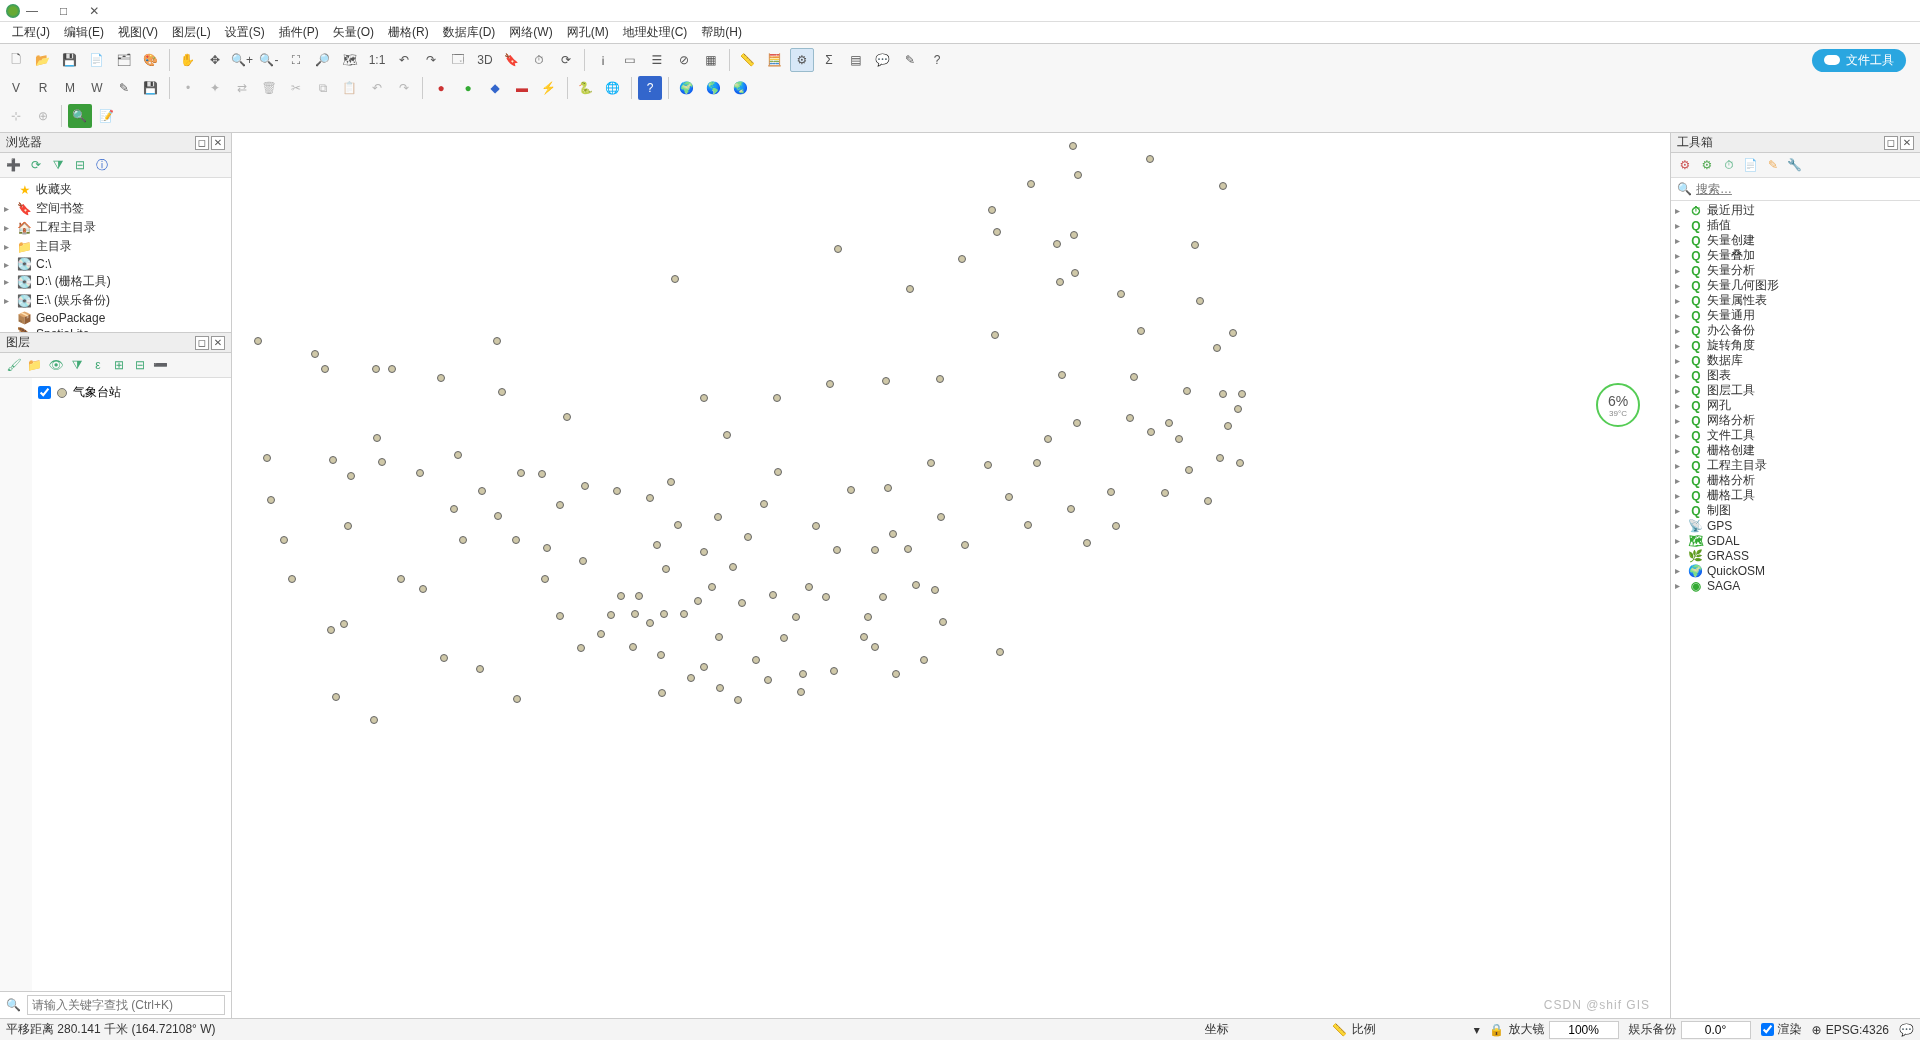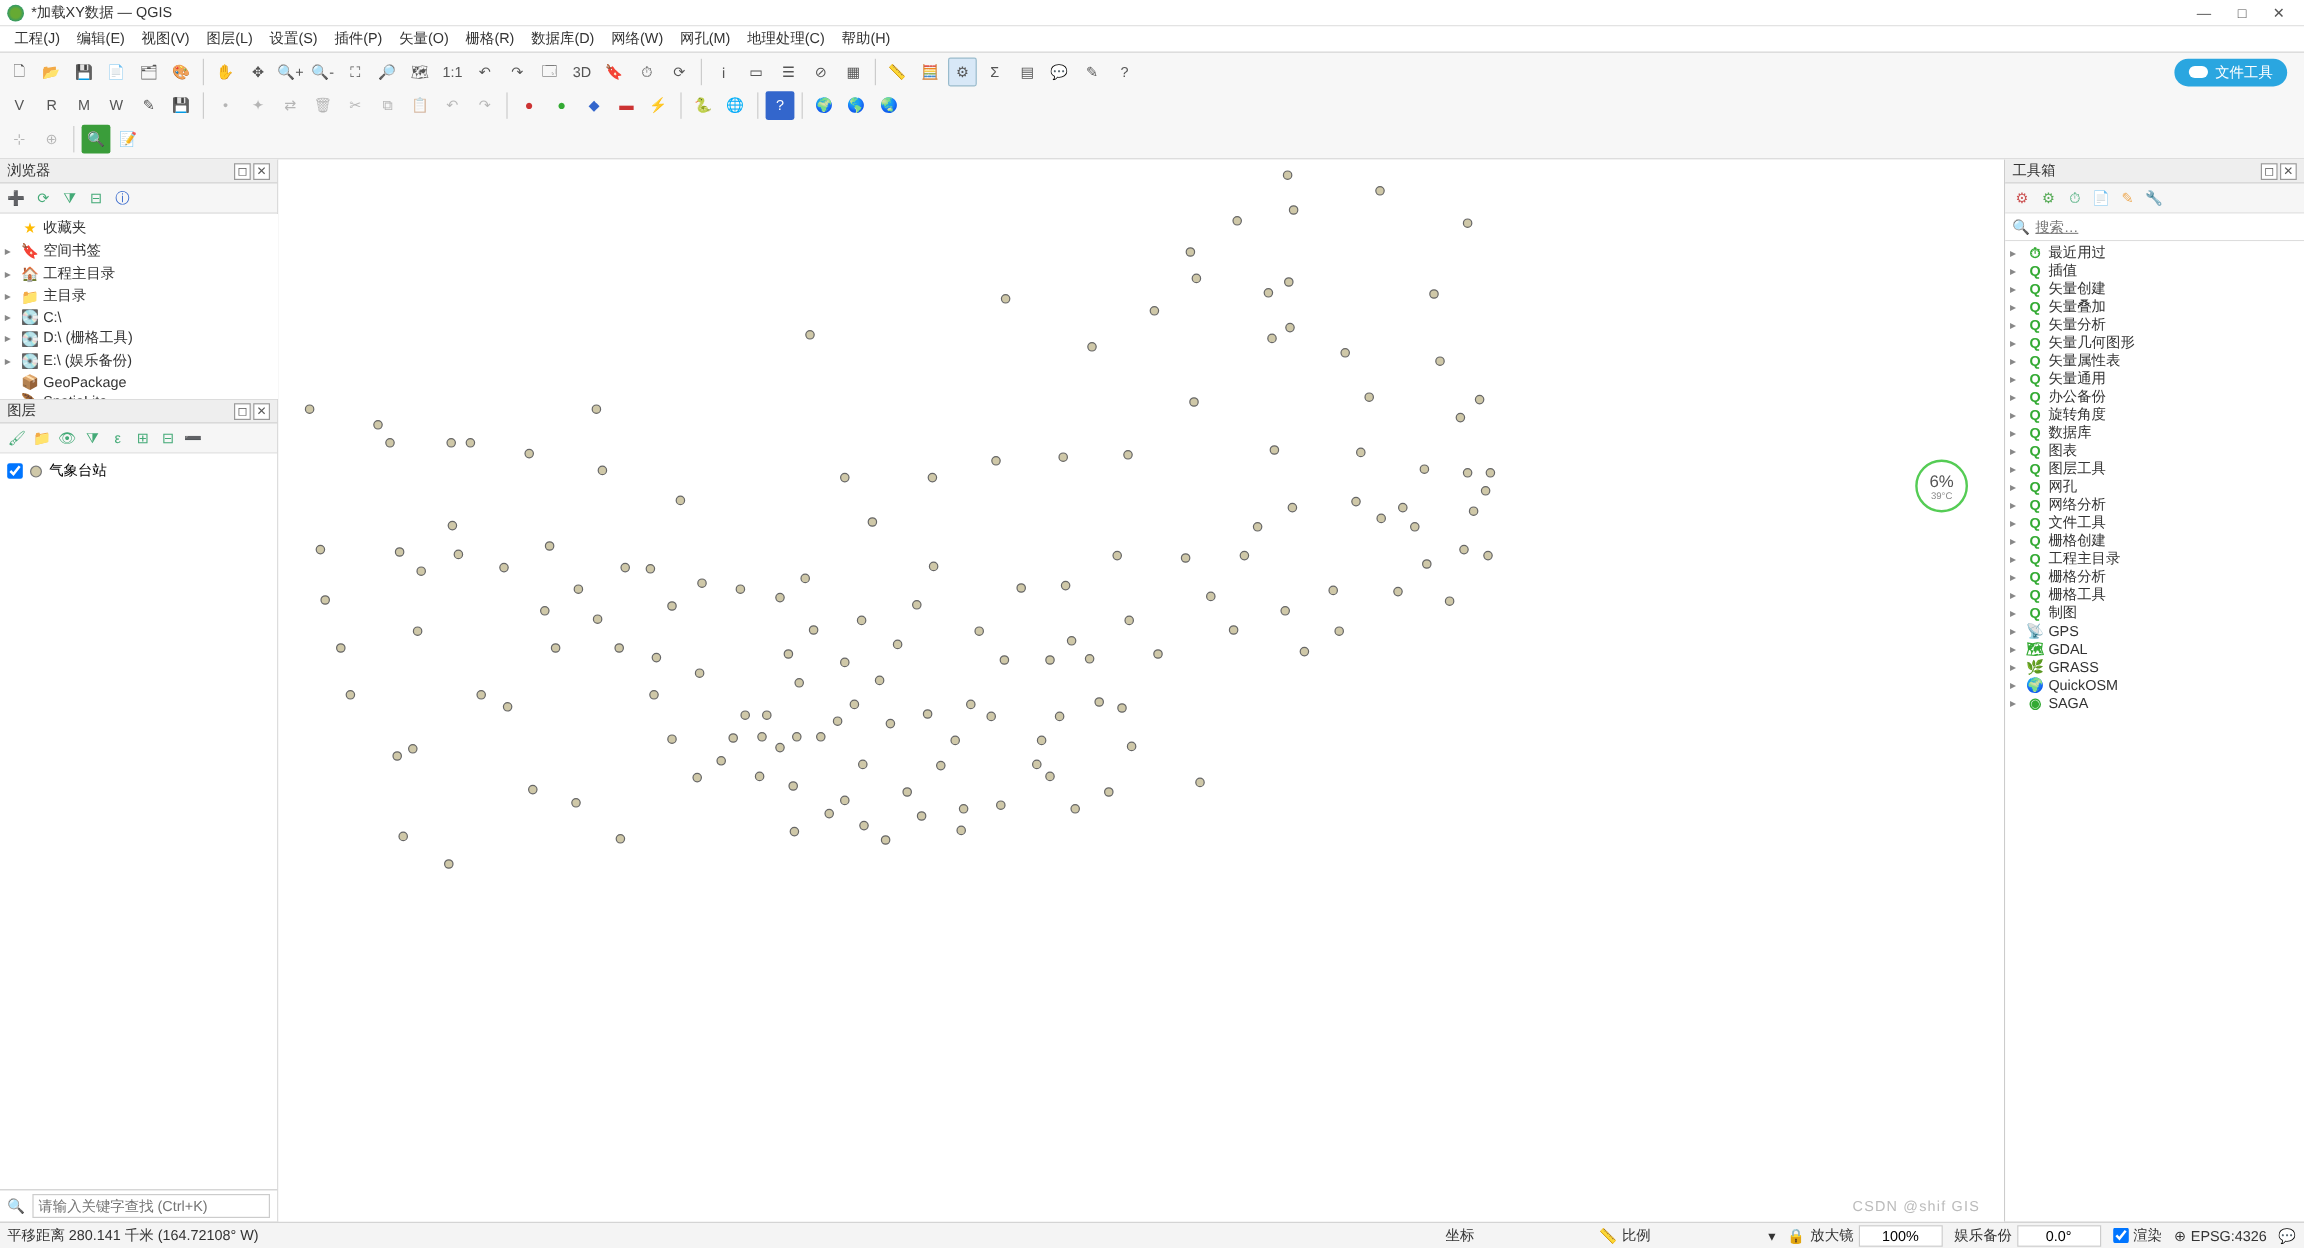--- a/index.html
+++ b/index.html
@@ -28,21 +28,21 @@
 .browser-tree::-webkit-scrollbar{width:16px;}
 .browser-tree::-webkit-scrollbar-thumb{background:#ccc;}
 .tree-row { display:flex; align-items:center; padding:1px 4px; gap:4px; color:#333;}
 .tri { width:10px; color:#888; font-size:10px;}
 .ticon { width:14px; height:14px; display:inline-flex; align-items:center; justify-content:center;}
 .star{color:#fb0;}
 .folder{color:#6a6;}
 .drive{color:#888;}
 .layers-panel { flex:1; display:flex; flex-direction:column; min-height:0;}
 .layers-tools { display:flex; align-items:center; gap:5px; padding:4px 6px; border-bottom:1px solid #ddd; background:#f6f6f6;}
-.layers-body { flex:1; background:#fff; padding:4px;}
+.layers-body { flex:1; background:#fff; padding:4px;margin-left:32px;}
 .layer-row { display:flex; align-items:center; gap:6px; padding:2px 2px;}
 .layer-row input{margin:0;}
 .sym { width:10px; height:10px; border-radius:50%; background:#cfc8a8; border:1px solid #777;}
 .search-row { border-top:1px solid #ccc; padding:3px 6px; display:flex; align-items:center; gap:6px; background:#fff;}
 .search-row input{ flex:1; border:1px solid #ccc; padding:2px 4px; color:#888;}
 .canvas { flex:1; position:relative; background:#fff; overflow:hidden;}
 .pt { position:absolute; width:8px; height:8px; border-radius:50%; background:#cfc8a8; border:1px solid #666;}
 .rightcol { width: 250px; border-left:1px solid #ccc; display:flex; flex-direction:column; background:#f9f9f9;}
 .tbox-tools{display:flex; gap:6px; padding:4px 6px; border-bottom:1px solid #ddd; background:#f6f6f6;}
 .tbox-search{padding:4px 6px; border-bottom:1px solid #ddd; display:flex; align-items:center; gap:4px; background:#fff;}
@@ -59,21 +59,20 @@
 .badge .pct{font-size:14px; color:#555;}
 .badge .temp{font-size:8px; color:#888;}
 .watermark{position:absolute; right:20px; bottom:6px; color:#bbb; font-size:12px; z-index:5; letter-spacing:1px;}
 .mag{color:#888; font-size:12px;}
 </style>
 </head>
 <body>
 
 <div class="titlebar">
   <div class="qicon"></div>
-  <div class="title">*加载XY数据 — QGIS</div>
   <div class="winbtns">
     <span>—</span>
     <span>□</span>
     <span>✕</span>
   </div>
 </div>
 
 <div class="menubar" id="menubar">
     <span class="mitem">工程(J)</span>
     <span class="mitem">编辑(E)</span>

